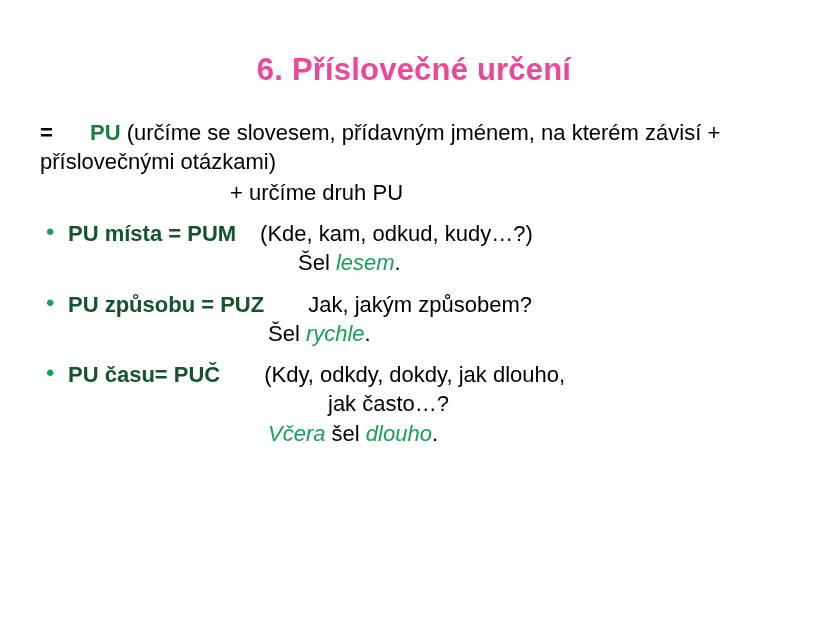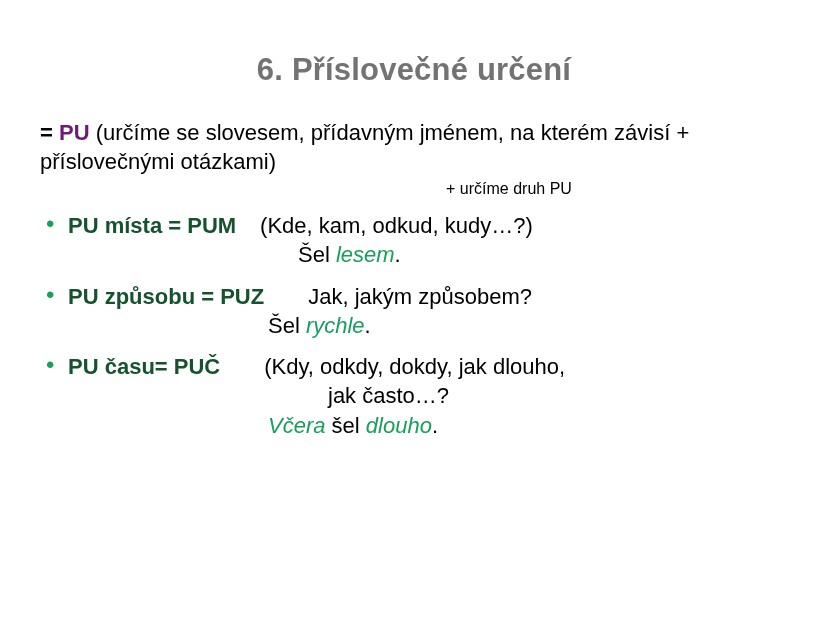--- a/index.html
+++ b/index.html
@@ -18,45 +18,45 @@
     position: relative;
     width: 828px;
     height: 621px;
     box-sizing: border-box;
     padding: 0;
   }
   .title {
     text-align: center;
     font-size: 31px;
     font-weight: bold;
-    color: #737373;
+    color: #ec4899;
     margin: 52px 0 0 0;
     letter-spacing: 0.2px;
   }
   .body {
     margin: 30px 0 0 0;
     padding: 0 40px 0 40px;
   }
   .para {
     font-size: 22px;
     line-height: 1.32;
     margin: 0 0 2px 0;
   }
   .para .green-bold {
-    color: #701a75;
+    color: #15803d;
     font-weight: bold;
+    margin-left: 31px;
   }
   .bold {
     font-weight: bold;
   }
   .indent-line {
-    font-size: 16px;
+    font-size: 22px;
     line-height: 1.32;
     margin: 0;
-    text-align: center;
   }
   .bullet-item {
     position: relative;
     margin: 12px 0 0 0;
     padding-left: 28px;
     font-size: 22px;
     line-height: 1.32;
   }
   .bullet-item::before {
     content: "•";

